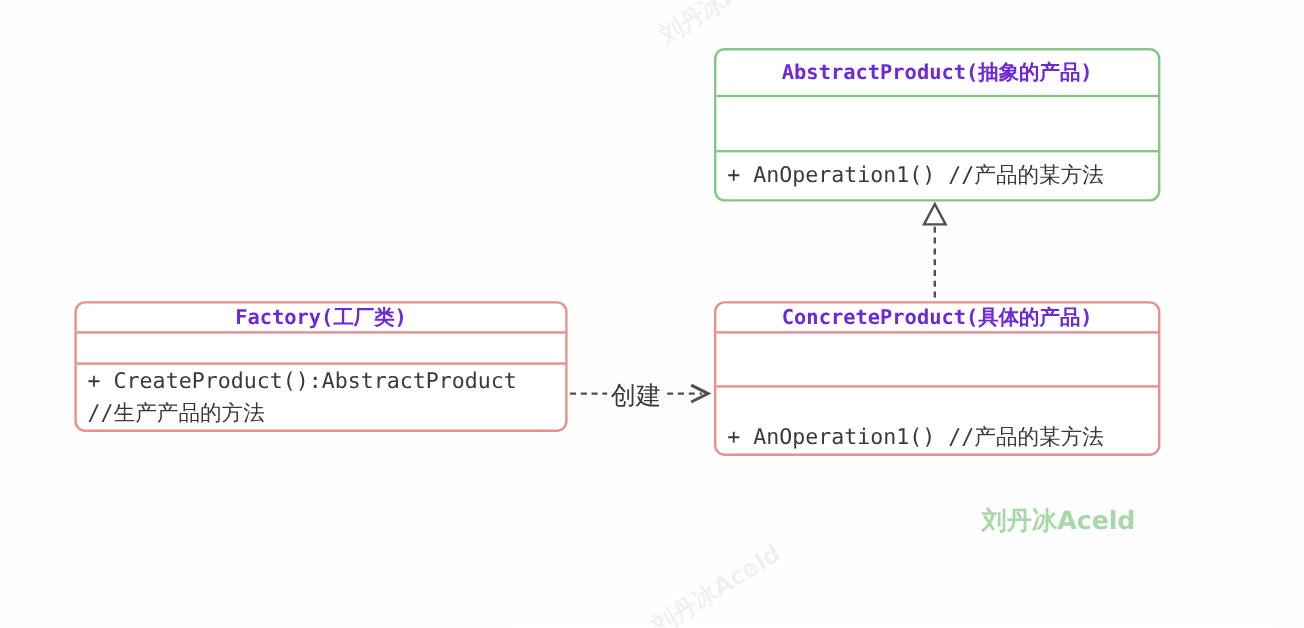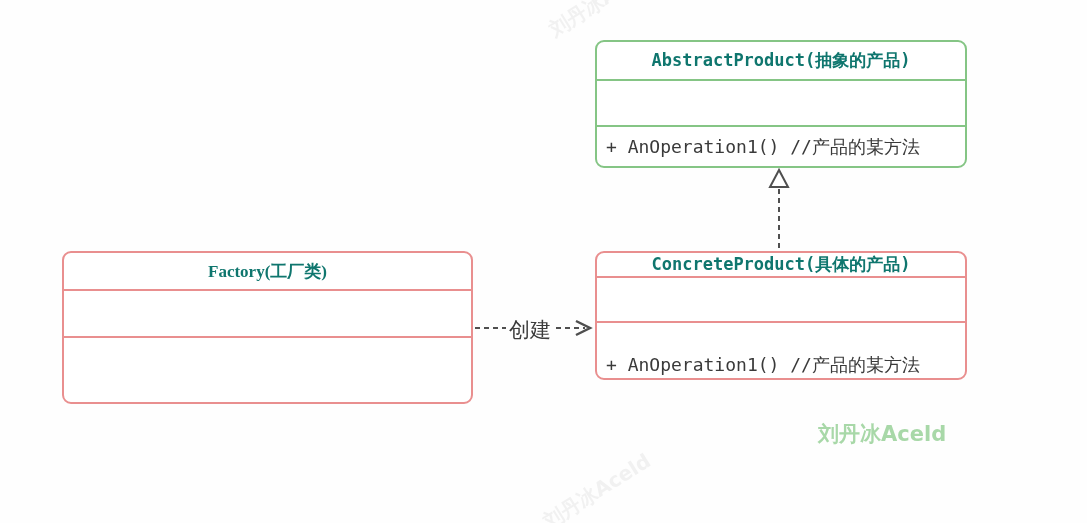--- a/index.html
+++ b/index.html
@@ -30,21 +30,21 @@
   .uml-box.red    { border: 2px solid #e98f8f; }
   .uml-box.red .sec  { border-color: #e98f8f; }
 
   .sec { box-sizing: border-box; }
   .sec.title {
     display: flex;
     align-items: center;
     justify-content: center;
     font-weight: bold;
     font-size: 17px;
-    color: #0f766e;
+    color: #6d28d9;
     border-bottom: 2px solid;
   }
   .sec.attrs {
     border-bottom: 2px solid;
   }
   .sec.methods {
     flex: 1;
     display: flex;
     flex-direction: column;
     justify-content: center;
@@ -52,21 +52,21 @@
     font-size: 18px;
     line-height: 27px;
     color: #3a3a3a;
     white-space: nowrap;
   }
 
   #box-abstract { left: 595px; top: 40px;  width: 372px; height: 128px; }
   #box-abstract .title { height: 39px; }
   #box-abstract .attrs { height: 46px; }
 
-  #box-factory  { left: 62px;  top: 251px; width: 411px; height: 153px; font-family: Liberation Serif, serif; }
+  #box-factory  { left: 62px;  top: 251px; width: 411px; height: 109px; }
   #box-factory .title { height: 38px; }
   #box-factory .attrs { height: 47px; }
 
   #box-concrete { left: 595px; top: 251px; width: 372px; height: 129px; gap: 28px; }
   #box-concrete .title { height: 38px; }
   #box-concrete .attrs { height: 47px; }
 
   
   .overlay {
     position: absolute;
@@ -134,20 +134,24 @@
     <div class="sec title">AbstractProduct(抽象的产品)</div>
     <div class="sec attrs"></div>
     <div class="sec methods">
       <div>+ AnOperation1() //产品的某方法</div>
     </div>
   </div>
 
   <div class="uml-box red" id="box-factory">
     <div class="sec title">Factory(工厂类)</div>
     <div class="sec attrs"></div>
+    <div class="sec methods">
+      <div>+ CreateProduct():AbstractProduct</div>
+      <div>//生产产品的方法</div>
+    </div>
   </div>
 
   <div class="uml-box red" id="box-concrete">
     <div class="sec title">ConcreteProduct(具体的产品)</div>
     <div class="sec attrs"></div>
     <div class="sec methods">
       <div>+ AnOperation1() //产品的某方法</div>
     </div>
   </div>
 

